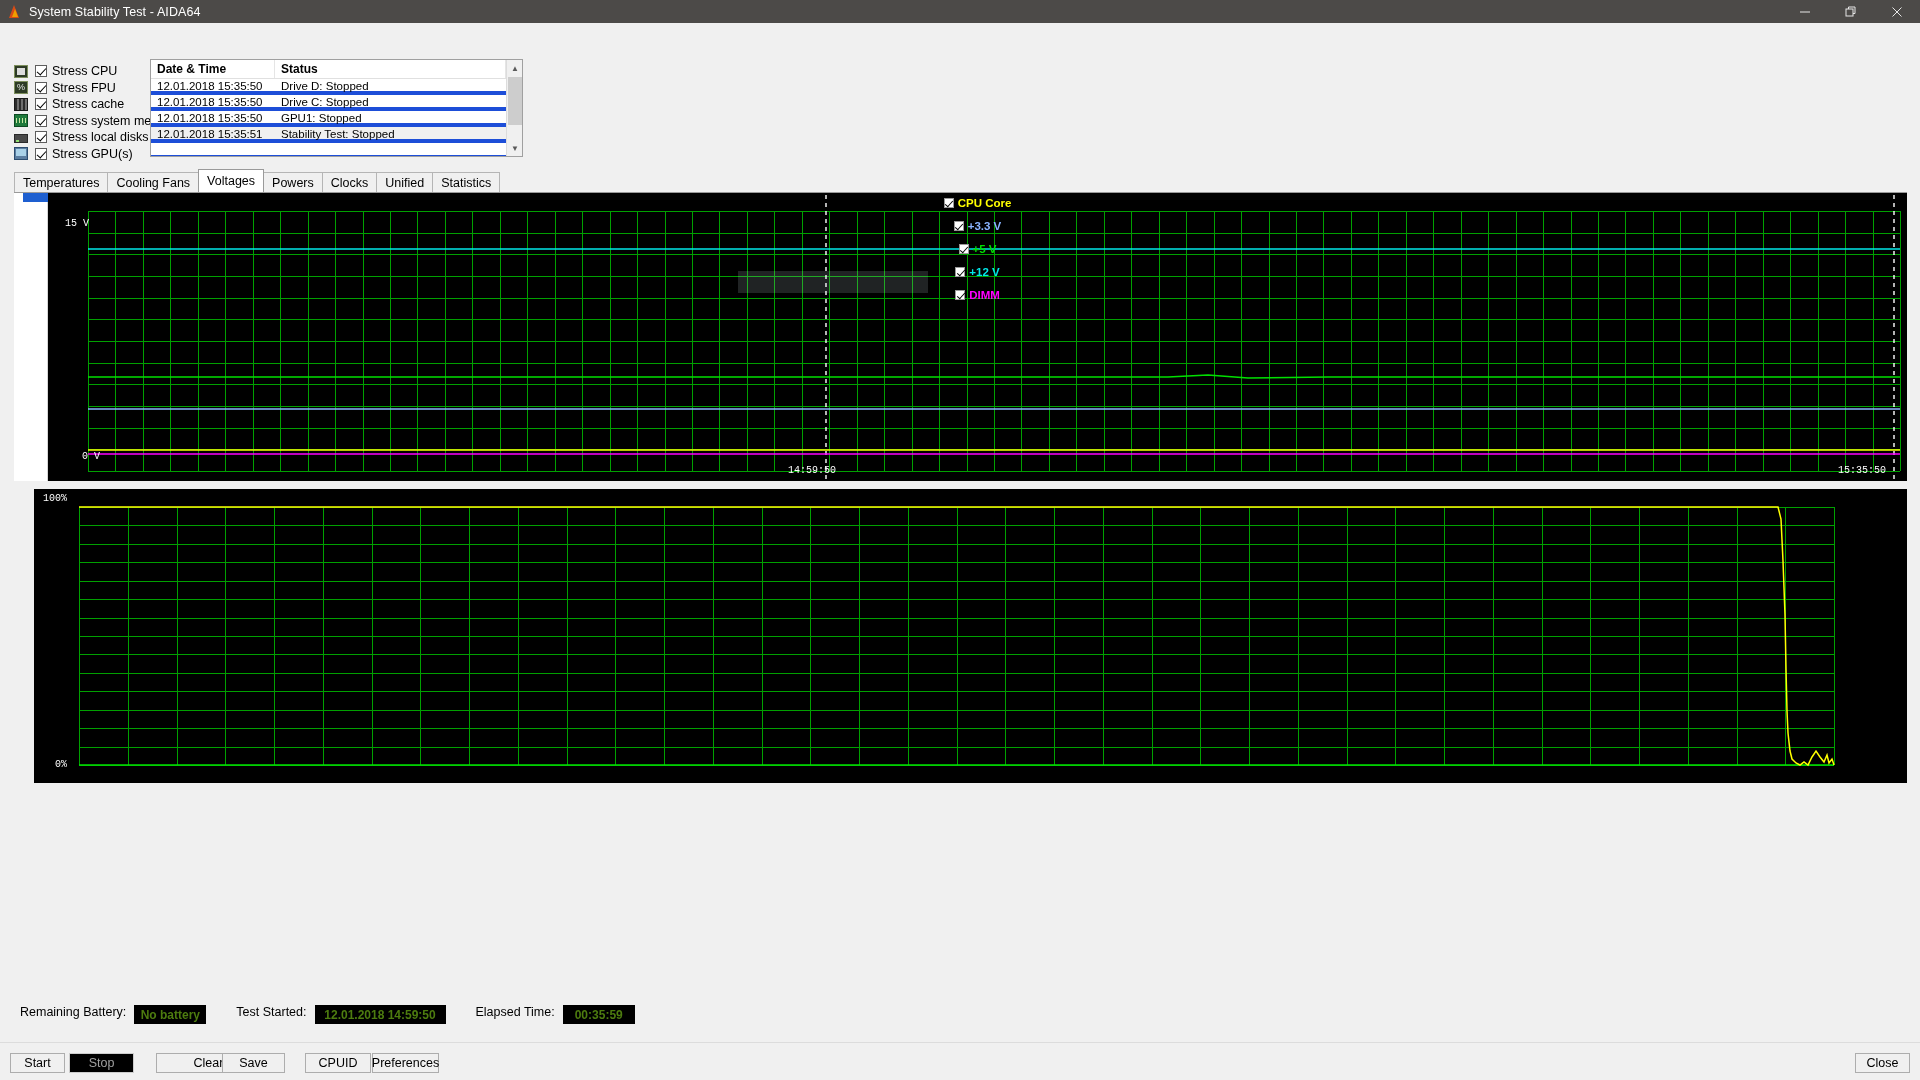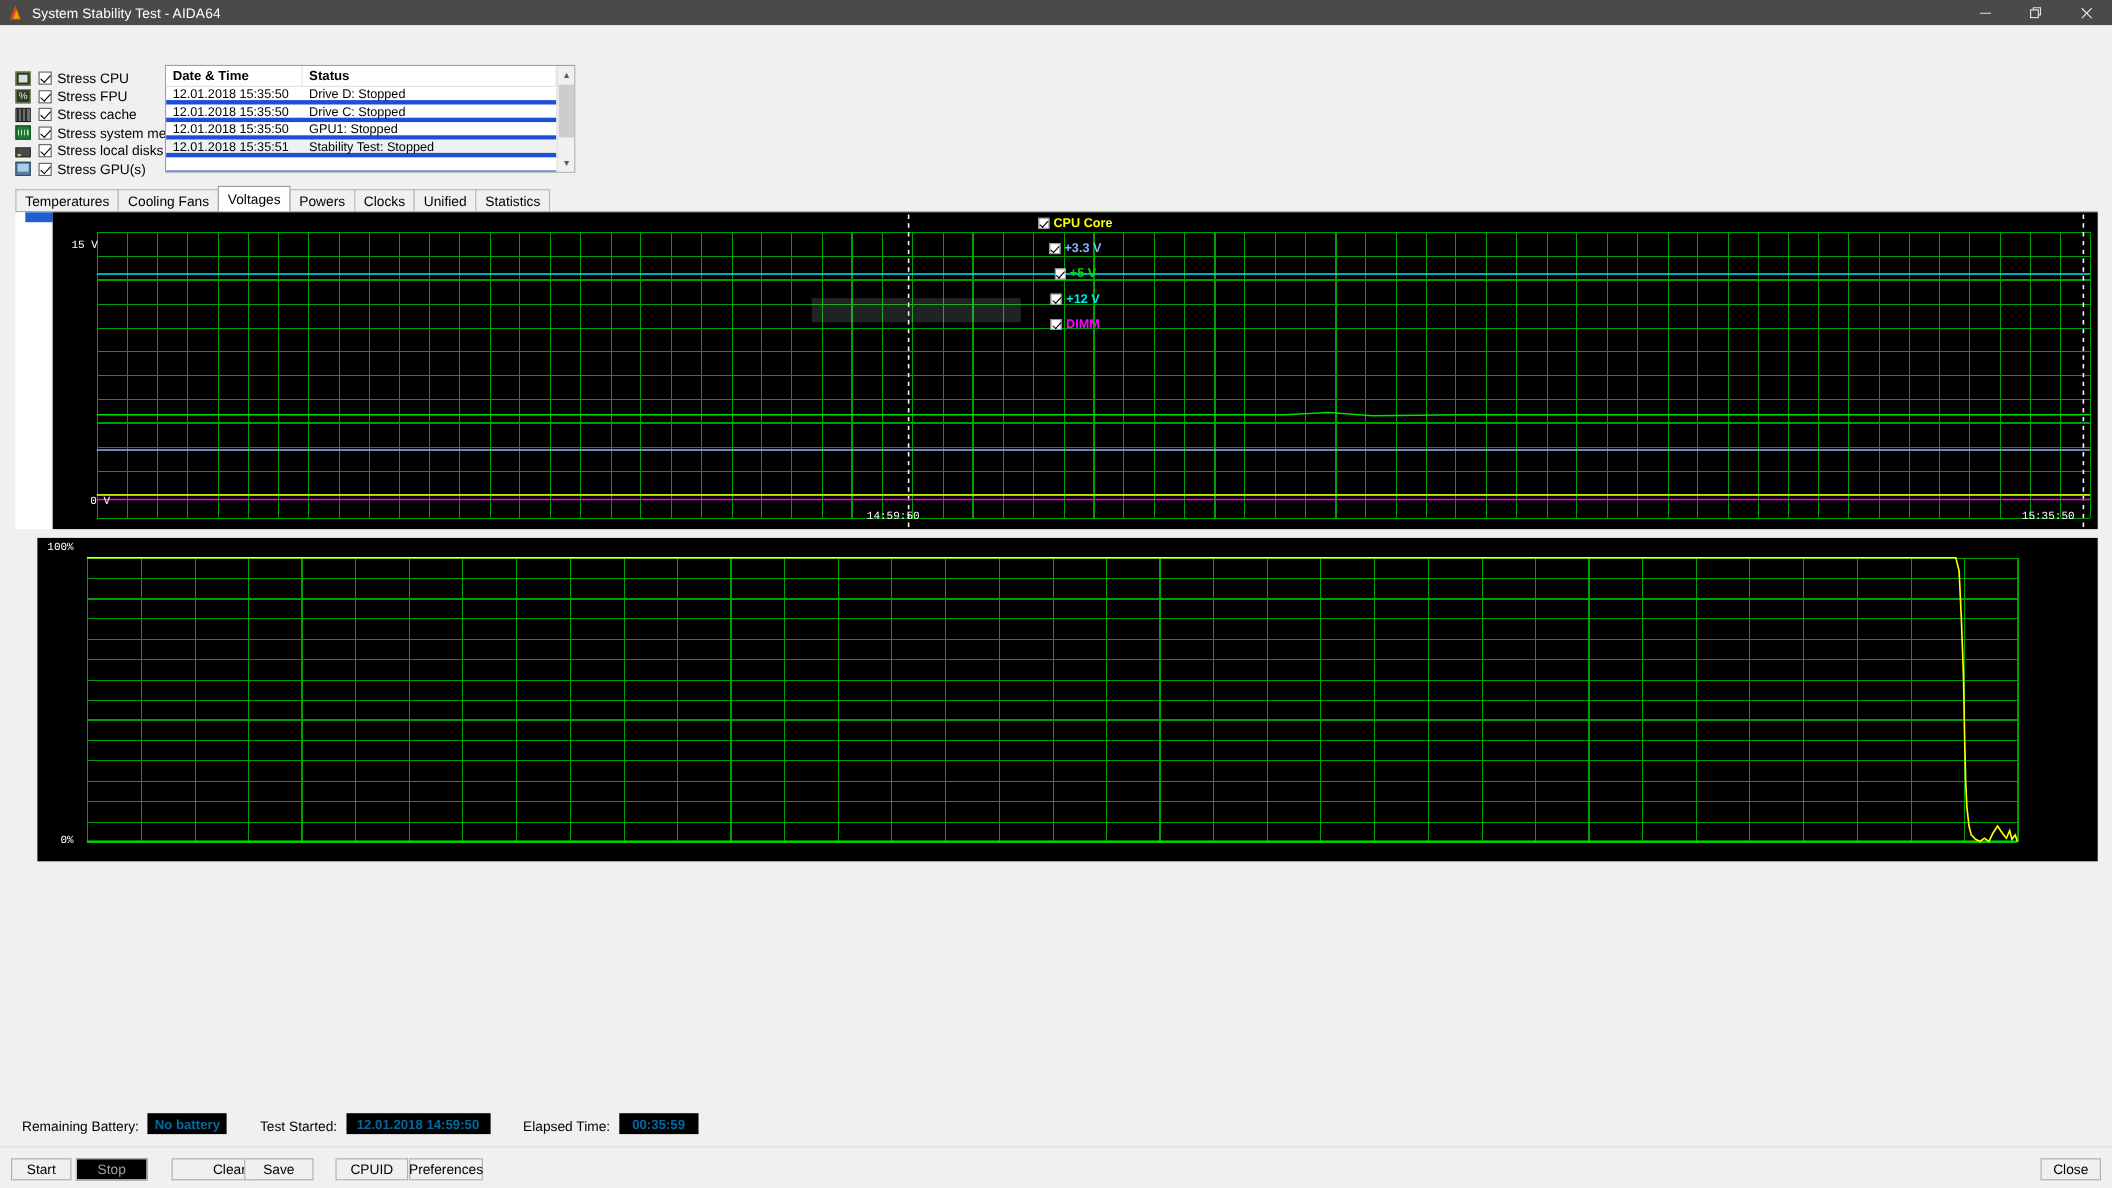--- a/index.html
+++ b/index.html
@@ -223,27 +223,27 @@
     color:#ffffff;
     z-index:4;
     white-space:nowrap;
     font-family:Liberation Mono, monospace;
   }
 
   
   #status-row {
     position:absolute; left:0; top:1005px;
     width:1920px; height:26px;
-    display:flex; align-items:flex-end;
+    display:flex; align-items:flex-start;
     font-size:12.5px; color:#000;
   }
   .st-label { margin-left:0px; }
   .st-val {
     background:#000000;
-    color:#0369a1;
+    color:#4d7c0f;
     font-size:12px; font-weight:bold;
     height:19px;
     display:flex;align-items:center;justify-content:center;
     margin:0 0 0 8px;
   }
 
   
   #btnbar {
     position:absolute; left:0; top:1042px;
     width:1920px; height:38px;

